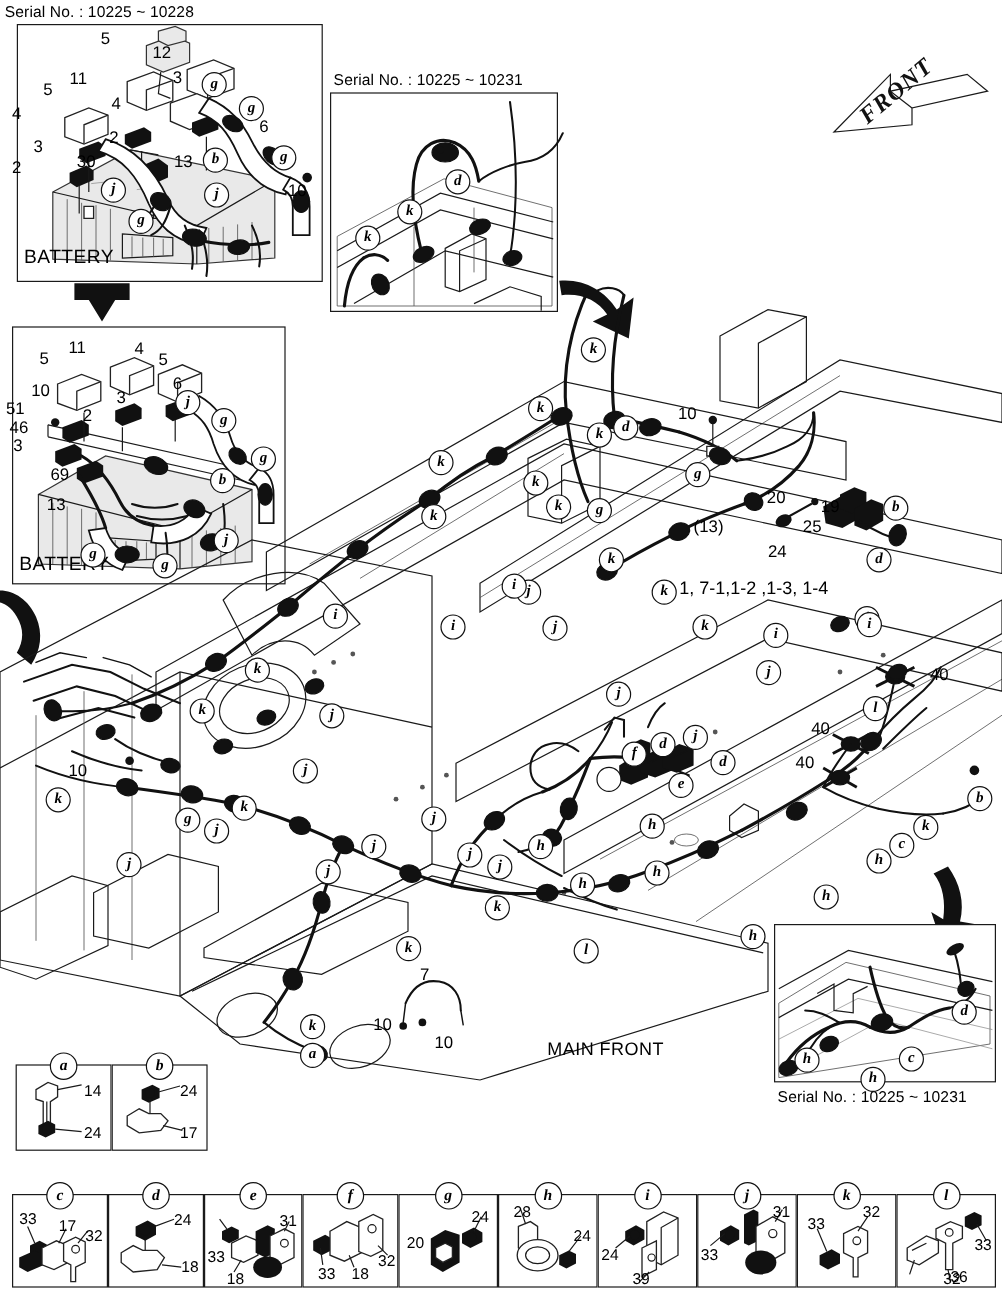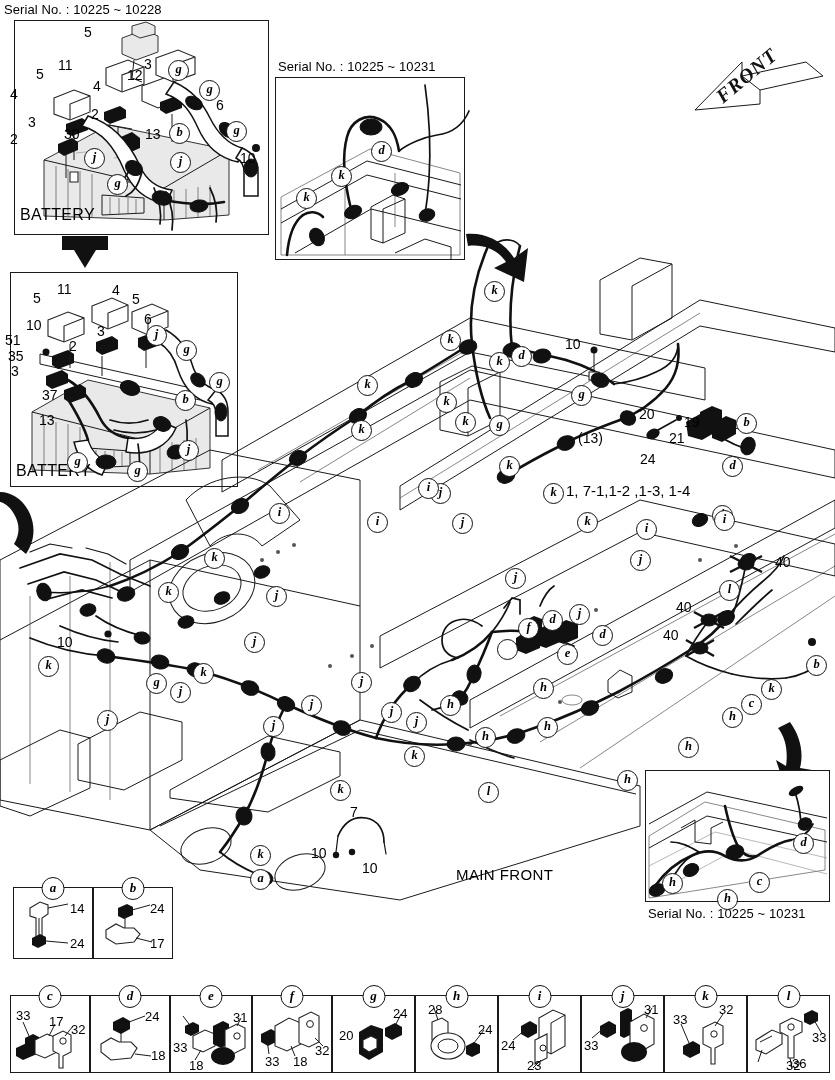--- a/index.html
+++ b/index.html
@@ -107,21 +107,21 @@
     <ellipse class="clamp" cx="213" cy="110" rx="9" ry="6" transform="rotate(44 213 110)"></ellipse>
     <ellipse class="clamp" cx="237" cy="148" rx="7" ry="9"></ellipse>
     <ellipse class="clamp" cx="148" cy="178" rx="10" ry="7" transform="rotate(12 148 178)"></ellipse>
     <ellipse class="clamp" cx="185" cy="186" rx="9" ry="6" transform="rotate(-8 185 186)"></ellipse>
     <ellipse class="clamp" cx="120" cy="148" rx="9" ry="7" transform="rotate(30 120 148)"></ellipse>
     <circle class="blk" cx="242" cy="128" r="4"></circle>
   </g>
 </svg>
 
 <div class="num" style="left:84px;top:24px;">5</div>
-<div class="num" style="left:127px;top:35px;margin-top:32px;">12</div>
+<div class="num" style="left:127px;top:35px;">12</div>
 <div class="num" style="left:58px;top:57px;">11</div>
 <div class="num" style="left:36px;top:66px;">5</div>
 <div class="num" style="left:144px;top:56px;">3</div>
 <div class="num" style="left:93px;top:78px;">4</div>
 <div class="num" style="left:10px;top:86px;">4</div>
 <div class="num" style="left:91px;top:106px;">2</div>
 <div class="num" style="left:28px;top:114px;">3</div>
 <div class="num" style="left:64px;top:126px;">30</div>
 <div class="num" style="left:10px;top:131px;">2</div>
 <div class="num" style="left:145px;top:126px;">13</div>
@@ -234,23 +234,23 @@
 
 <div class="num" style="left:57px;top:281px;">11</div>
 <div class="num" style="left:112px;top:282px;">4</div>
 <div class="num" style="left:33px;top:290px;">5</div>
 <div class="num" style="left:132px;top:291px;">5</div>
 <div class="num" style="left:144px;top:311px;">6</div>
 <div class="num" style="left:26px;top:317px;">10</div>
 <div class="num" style="left:97px;top:323px;">3</div>
 <div class="num" style="left:5px;top:332px;">51</div>
 <div class="num" style="left:69px;top:338px;">2</div>
-<div class="num" style="left:8px;top:348px;">35</div>
+<div class="num" style="left:8px;top:348px;">46</div>
 <div class="num" style="left:11px;top:363px;">3</div>
-<div class="num" style="left:42px;top:387px;">37</div>
+<div class="num" style="left:42px;top:387px;">69</div>
 <div class="num" style="left:39px;top:412px;">13</div>
 
 <div class="cc" style="left:146px;top:325px;">j</div>
 <div class="cc" style="left:176px;top:340px;">g</div>
 <div class="cc" style="left:209px;top:372px;">g</div>
 <div class="cc" style="left:175px;top:390px;">b</div>
 <div class="cc" style="left:67px;top:452px;">g</div>
 <div class="cc" style="left:127px;top:461px;">g</div>
 <div class="cc" style="left:178px;top:440px;">j</div>
 
@@ -473,21 +473,21 @@
     </g>
 
     <circle class="blk" cx="108" cy="634" r="3.6"></circle>
   </g>
 </svg>
 
 <div class="num" style="left:565px;top:336px;">10</div>
 <div class="num" style="left:578px;top:430px;">(13)</div>
 <div class="num" style="left:639px;top:406px;">20</div>
 <div class="num" style="left:684px;top:414px;">19</div>
-<div class="num" style="left:669px;top:430px;">21</div>
+<div class="num" style="left:669px;top:430px;">25</div>
 <div class="num" style="left:640px;top:451px;">24</div>
 <div class="bignum" style="left:566px;top:482px;">1, 7-1,1-2 ,1-3, 1-4</div>
 <div class="num" style="left:775px;top:554px;">40</div>
 <div class="num" style="left:676px;top:599px;">40</div>
 <div class="num" style="left:663px;top:627px;">40</div>
 <div class="num" style="left:57px;top:634px;">10</div>
 <div class="num" style="left:350px;top:804px;">7</div>
 <div class="num" style="left:311px;top:845px;">10</div>
 <div class="num" style="left:362px;top:860px;">10</div>
 
@@ -706,21 +706,21 @@
   <svg width="83" height="78">
     <path class="blk" d="M22 30 L31 25 L38 29 L38 37 L29 42 L22 38 Z"></path>
     <circle class="blk" cx="30" cy="33" r="4"></circle>
     <path class="wht" d="M40 22 L54 14 L66 19 L66 50 L52 58 L40 52 Z"></path>
     <path class="fr" d="M52 58 L52 27 L66 19"></path>
     <path class="wht" d="M36 44 L48 38 L48 62 L36 68 Z"></path>
     <circle class="fr" cx="44" cy="52" r="3" fill="#fff"></circle>
     <path class="fr" stroke-width=".9" d="M26 34 L14 44 M42 64 L34 72"></path>
   </svg>
   <div class="legnum" style="left:2px;top:42px;">24</div>
-  <div class="legnum" style="left:28px;top:62px;">23</div>
+  <div class="legnum" style="left:28px;top:62px;">39</div>
 </div>
 
 <div class="legcell" style="left:581px;top:995px;width:83px;height:78px;">
   <div class="legbadge">j</div>
   <svg width="83" height="78">
     <path class="blk" d="M18 30 L27 25 L34 29 L34 37 L25 42 L18 38 Z"></path>
     <circle class="blk" cx="26" cy="33" r="4"></circle>
     <path class="blk" d="M38 16 L46 12 L50 14 L50 38 L42 42 L38 40 Z"></path>
     <path class="wht" d="M48 26 L62 18 L72 23 L72 48 L58 56 L48 50 Z"></path>
     <circle class="fr" cx="62" cy="32" r="3.4" fill="#fff"></circle>

